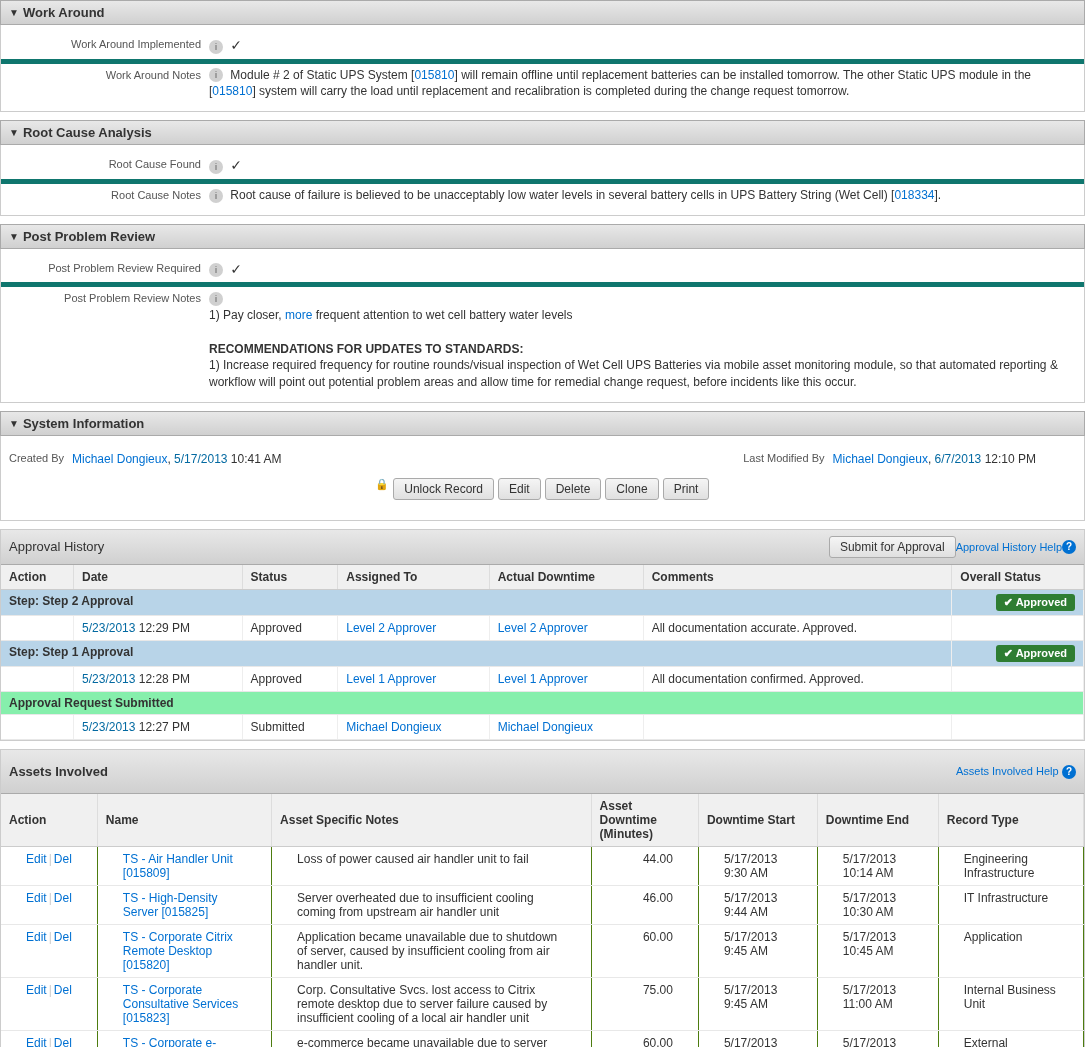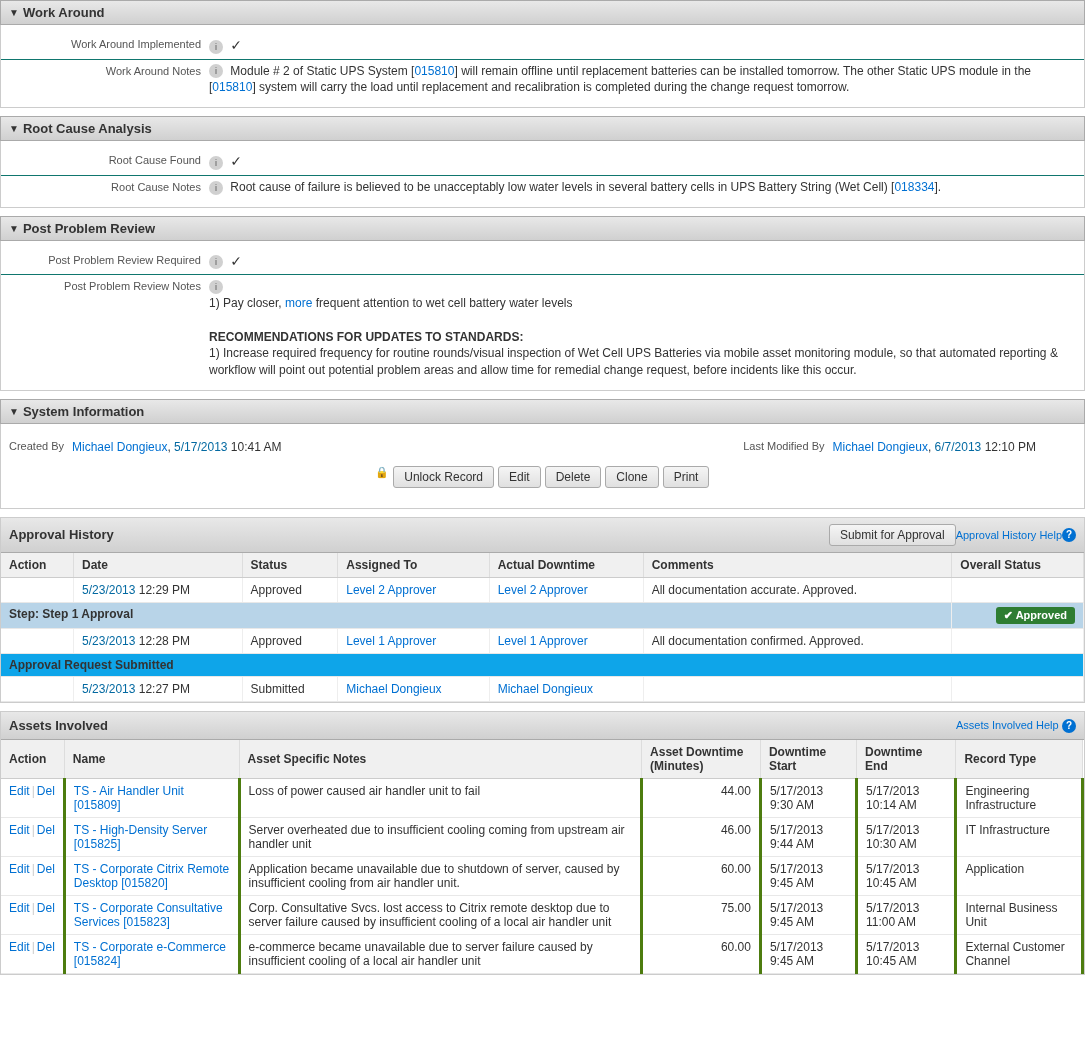--- a/index.html
+++ b/index.html
@@ -22,21 +22,21 @@
       border: 1px solid #ccc;
       border-top: none;
       padding: 8px 0;
       margin-bottom: 8px;
     }
     
     .form-row {
       display: flex;
       align-items: flex-start;
       padding: 3px 8px;
-      border-bottom: 1px solid #0f766e;
+      border-bottom: 5px solid #0f766e;
     }
     .form-row:last-child { border-bottom: none; }
     
     .field-label {
       width: 200px;
       min-width: 200px;
       text-align: right;
       padding-right: 8px;
       color: #555;
       font-size: 11px;
@@ -117,21 +117,21 @@
     .approval-history-header {
       background: linear-gradient(to bottom, #e8e8e8, #d0d0d0);
       border-bottom: 1px solid #aaa;
       padding: 6px 8px;
       display: flex;
       align-items: center;
       justify-content: space-between;
     }
     
     .approval-history-title {
-      font-weight: bold;
+      font-weight: normal;
       font-size: 13px;
     }
     
     .approval-history-controls {
       display: flex;
       align-items: center;
       gap: 0;
     }
     
     .approval-history-help {
@@ -162,21 +162,21 @@
       vertical-align: top;
     }
     
     .step-row td {
       background: #b8d4e8;
       font-weight: bold;
       padding: 4px 8px;
     }
     
     .submitted-row td {
-      background: #0ea5e9;
+      background: #86efac;
       font-weight: bold;
       padding: 4px 8px;
     }
     
     .status-approved {
       background: #2e7d32;
       color: white;
       padding: 2px 8px;
       border-radius: 3px;
       font-size: 11px;
@@ -191,21 +191,21 @@
     
     
     .assets-section {
       border: 1px solid #ccc;
       margin-bottom: 8px;
     }
     
     .assets-header {
       background: linear-gradient(to bottom, #e8e8e8, #d0d0d0);
       border-bottom: 1px solid #aaa;
-      padding: 6px 8px;
+      padding: 14px 8px;
       display: flex;
       align-items: center;
       justify-content: space-between;
     }
     
     .assets-title {
       font-weight: bold;
       font-size: 13px;
     }
     
@@ -218,23 +218,23 @@
       background: #f0f0f0;
       border-bottom: 1px solid #ccc;
       border-right: 1px solid #ddd;
       padding: 5px 8px;
       text-align: left;
       font-size: 12px;
       font-weight: bold;
     }
     
     .assets-table td {
-      padding: 5px 8px;
+      padding: 5px 25px;
       border-bottom: 1px solid #e8e8e8;
-      border-right: 3px solid #4d7c0f;
+      border-right: 1px solid #4d7c0f;
       font-size: 12px;
       vertical-align: top;
     }
     .action-sep { color: #ccc; margin: 0 2px; }
     
     .lock-icon { font-size: 11px; color: #666; }
     
     .help-icon {
       display: inline-block;
       width: 14px;
@@ -376,20 +376,26 @@
         <th>Date</th>
         <th>Status</th>
         <th>Assigned To</th>
         <th>Actual Downtime</th>
         <th>Comments</th>
         <th>Overall Status</th>
       </tr>
     </thead>
     <tbody>
 
+      <tr class="step-row">
+        <td colspan="6">Step: Step 2 Approval</td>
+        <td class="overall-status-cell">
+          <span class="status-approved">✔ Approved</span>
+        </td>
+      </tr>
       <tr>
         <td></td>
         <td><a href="#" class="date-link">5/23/2013</a> 12:29 PM</td>
         <td>Approved</td>
         <td><a href="#">Level 2 Approver</a></td>
         <td><a href="#">Level 2 Approver</a></td>
         <td>All documentation accurate. Approved.</td>
         <td></td>
       </tr>
 

